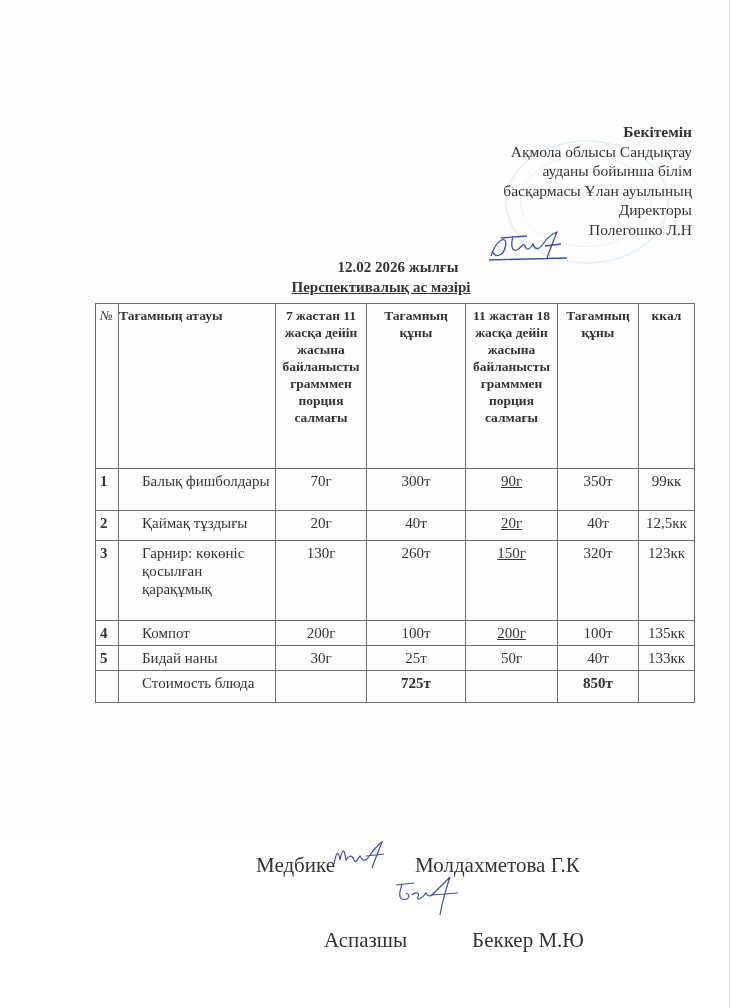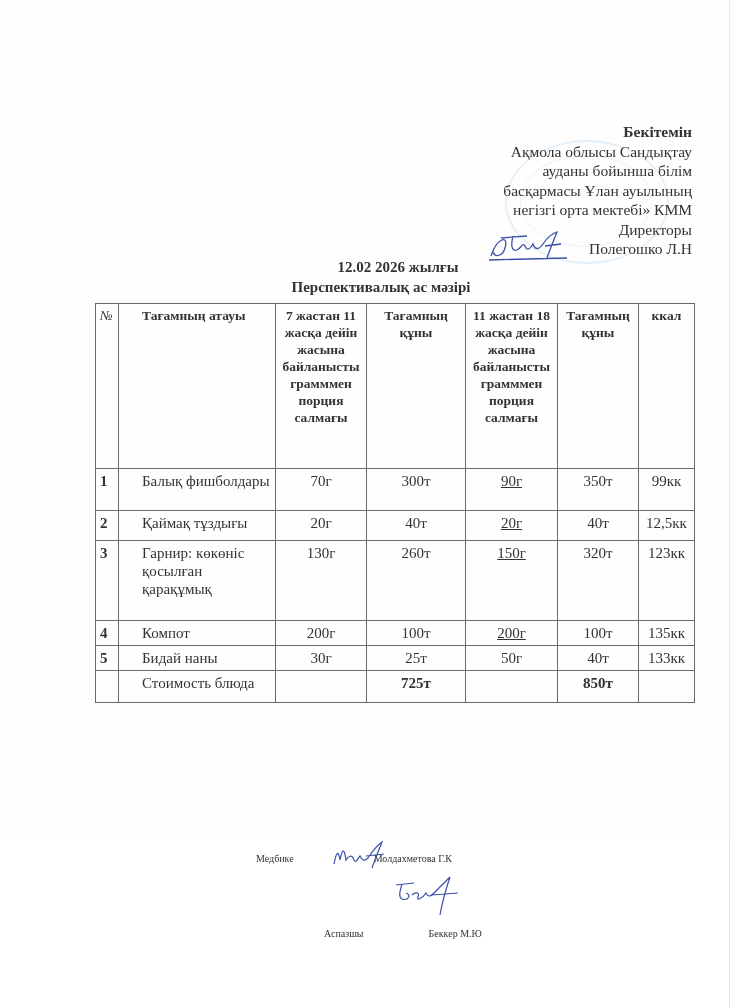--- a/index.html
+++ b/index.html
@@ -13,42 +13,42 @@
   .approval .ttl { font-weight: bold; }
   .stamp { position: absolute; left: 505px; top: 140px; width: 160px; height: 120px; border-radius: 50%;
            border: 2px solid rgba(120,180,220,0.18); }
   .stamp2 { position: absolute; left: 520px; top: 155px; width: 130px; height: 90px; border-radius: 50%;
             border: 1px solid rgba(120,180,220,0.14); }
   .sig-director { position: absolute; left: 487px; top: 228px; width: 90px; height: 34px; }
 
   
   .title { position: absolute; left: 0; width: 732px; text-align: center; font-weight: bold; font-size: 15px; color: #333; }
   .title.t1 { top: 259px; padding-left: 30px; box-sizing: border-box; margin-left: 17px; }
-  .title.t2 { top: 279px; padding-left: 30px; box-sizing: border-box; }
+  .title.t2 { top: 279px; padding-left: 30px; box-sizing: border-box; text-decoration: underline; }
 
   
   table.menu { position: absolute; left: 95px; top: 303px; width: 599px; border-collapse: collapse; table-layout: fixed; }
   table.menu td, table.menu th { border: 1px solid #6a6a6a; padding: 3px 4px; vertical-align: top; font-size: 15px; color: #333; }
   table.menu th { font-weight: bold; font-size: 13.5px; line-height: 17px; height: 158px; }
-  table.menu th.name { text-align: left; padding-left: 23px; }
+  table.menu th.name { text-align: left; padding-left: 0; }
   table.menu th.num { font-weight: normal; font-style: italic; text-align: left; }
   table.menu td { text-align: center; line-height: 18px; }
   table.menu td.no { font-weight: bold; text-align: left; }
   table.menu td.dish { text-align: left; padding-left: 23px; }
   table.menu td.u { text-decoration: underline; }
   table.menu td.b { font-weight: bold; }
   tr.r1 td { height: 35px; }
   tr.r2 td { height: 23px; }
   tr.r3 td { height: 73px; }
   tr.r4 td { height: 18px; }
   tr.r5 td { height: 16px; }
   tr.rt td { height: 25px; }
 
   
-  .sigline { position: absolute; font-size: 10px; color: #333; }
+  .sigline { position: absolute; font-size: 21px; color: #333; }
   .sigline.s1 { left: 256px; top: 853px; }
   .sigline.s2 { left: 324px; top: 887px; margin-top: 41px; }
   .sigline .gap1 { display: inline-block; width: 80px; }
   .sigline .gap2 { display: inline-block; width: 65px; }
   .sig1 { position: absolute; left: 330px; top: 840px; width: 60px; height: 30px; }
   .sig2 { position: absolute; left: 392px; top: 875px; width: 70px; height: 42px; }
 </style>
 </head>
 <body>
 
@@ -56,21 +56,20 @@
   <div class="edge-line"></div>
 
   <div class="stamp"></div>
   <div class="stamp2"></div>
 
   <div class="approval">
     <div class="ttl">Бекітемін</div>
     <div>Ақмола облысы Сандықтау</div>
     <div>ауданы бойынша білім</div>
     <div>басқармасы Ұлан ауылының</div>
-    <div>негізгі орта мектебі» КММ</div>
     <div>Директоры</div>
     <div>Полегошко Л.Н</div>
   </div>
 
   <svg class="sig-director" viewBox="0 0 90 34">
     <path d="M4 28 C 10 10, 22 6, 18 20 C 16 28, 8 30, 6 24 M14 10 L 40 8 M26 8 C 24 16, 24 24, 30 22 C 34 20, 36 14, 38 18 C 40 24, 44 20, 46 16 C 48 22, 52 22, 56 16 C 60 10, 64 6, 70 4 C 66 14, 62 24, 60 30 M 58 18 L 74 16 M 2 32 L 80 30" fill="none" stroke="#3a4fa8" stroke-width="1.3"></path>
   </svg>
 
   <div class="title t1">12.02  2026 жылғы</div>
   <div class="title t2">Перспективалық ас мәзірі</div>

